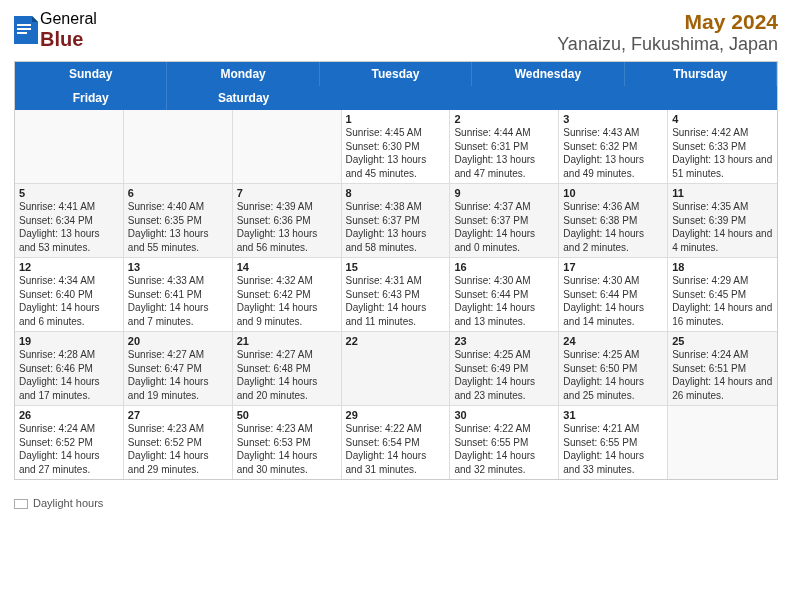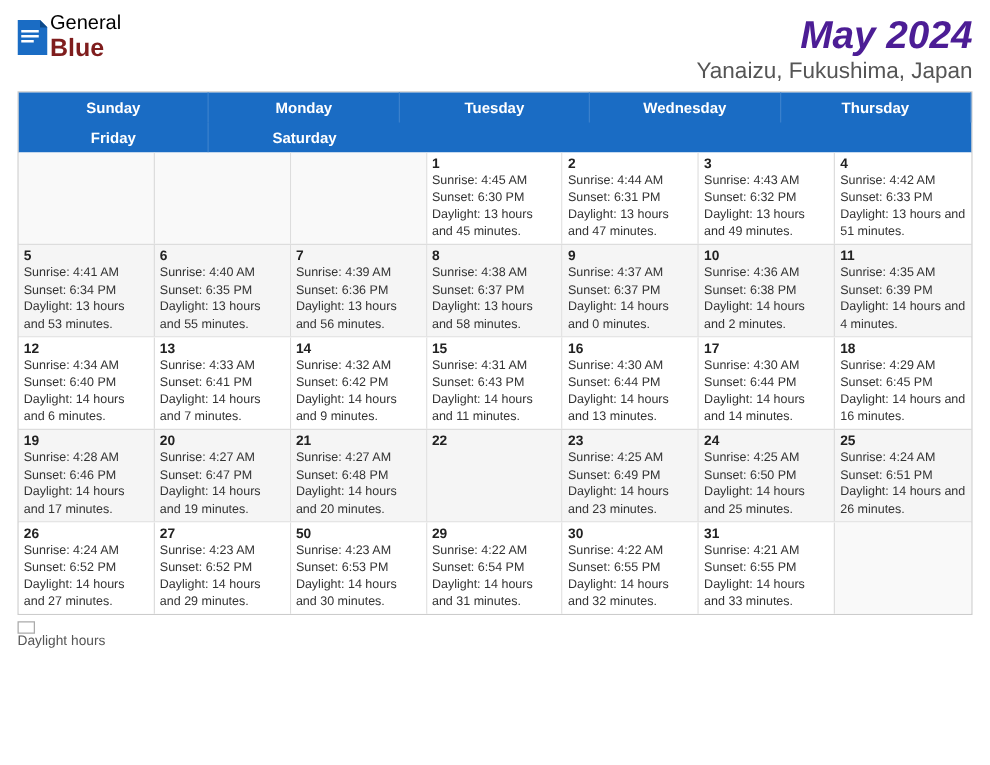--- a/index.html
+++ b/index.html
@@ -39,24 +39,23 @@
     }
     .logo-icon {
       width: 24px;
       height: 28px;
       margin-right: 2px;
     }
     .title-block {
       text-align: right;
     }
     .month-title {
-      font-size: 31px;
+      font-size: 21px;
       font-weight: bold;
-      color: #4c1d95;
-      font-style: italic;
+      color: #a16207;
     }
     .location {
       font-size: 18px;
       color: #555;
     }
     .calendar {
       flex: 1;
       display: flex;
       flex-direction: column;
       border: 1px solid #ccc;
@@ -104,25 +103,24 @@
       color: #222;
       margin-bottom: 1px;
     }
     .day-info {
       font-size: 10px;
       line-height: 1.35;
       color: #333;
     }
     .footer {
       display: flex;
-      align-items: flex-start;
-      margin-top: 5px;
+      align-items: flex-end;
+      margin-top: 17px;
       font-size: 11px;
       color: #555;
-      flex-direction: column;
     }
     .footer-swatch {
       display: inline-block;
       width: 14px;
       height: 10px;
       background: #fff;
       border: 1px solid #aaa;
       margin-right: 5px;
     }
   </style>

